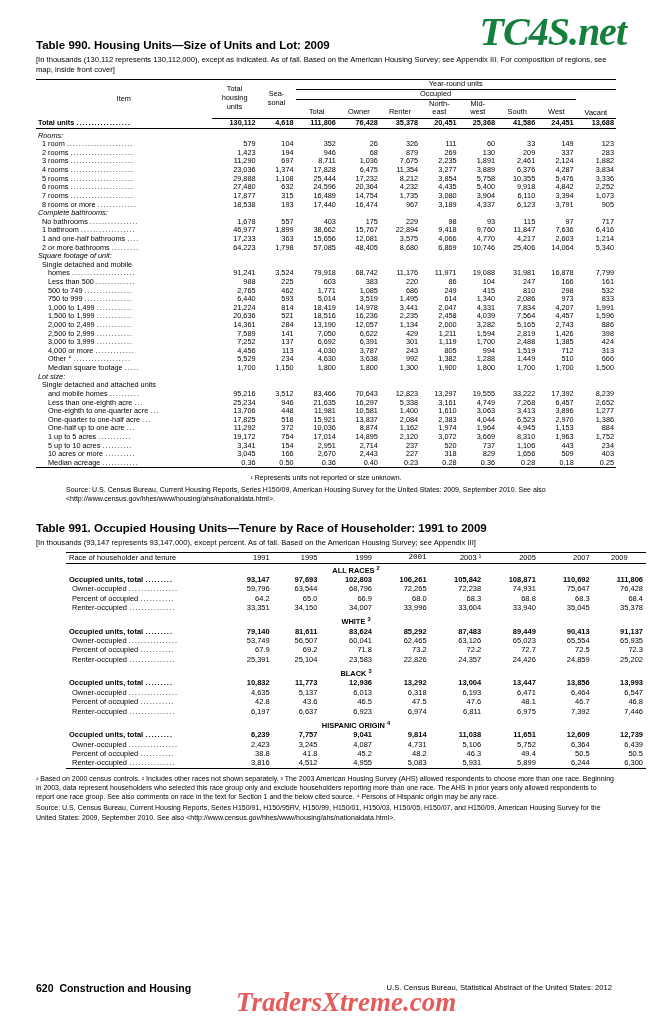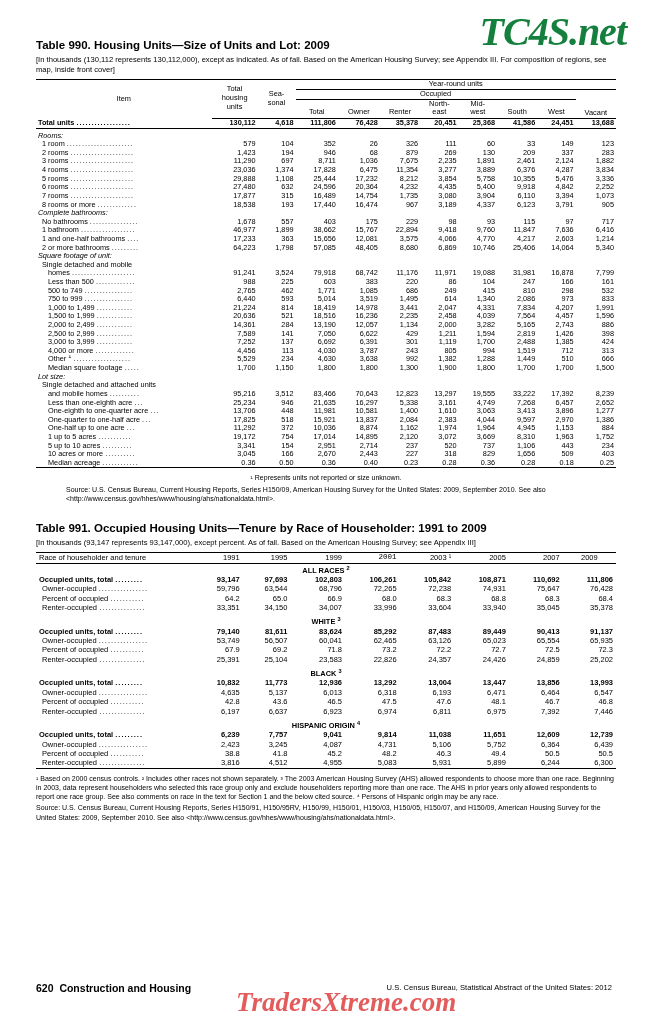--- a/index.html
+++ b/index.html
@@ -103,20 +103,21 @@
     font-size:7px;
     line-height:1.32;
     margin-top:2px;
   }
   .t991-wrap{ margin-top:18px; }
   table.t991{
     border-collapse:collapse;
     width:100%;
     font-size:7.5px;
     line-height:1.25;
+    margin-left:30px;
   }
   table.t991 td, table.t991 th{
     padding:0 3px;
     white-space:nowrap;
     vertical-align:bottom;
   }
   table.t991 th{font-weight:normal;}
   .t991 .lbl{width:150px;}
   .grpttl{ text-align:center; font-weight:bold; font-size:7.4px;}
   .pgfoot{
@@ -588,21 +589,21 @@
           </tr>
           <tr>
             <td class="lbl ind2">One-quarter to one-half acre <span style="letter-spacing:1px">...</span></td>
             <td class="num">17,825</td>
             <td class="num">518</td>
             <td class="num">15,921</td>
             <td class="num">13,837</td>
             <td class="num">2,084</td>
             <td class="num">2,383</td>
             <td class="num">4,044</td>
-            <td class="num">9,597</td>
+            <td class="num">6,523</td>
             <td class="num">2,970</td>
             <td class="num">1,386</td>
           </tr>
           <tr>
             <td class="lbl ind2">One-half up to one acre <span style="letter-spacing:1px">...</span></td>
             <td class="num">11,292</td>
             <td class="num">372</td>
             <td class="num">10,036</td>
             <td class="num">8,874</td>
             <td class="num">1,162</td>

